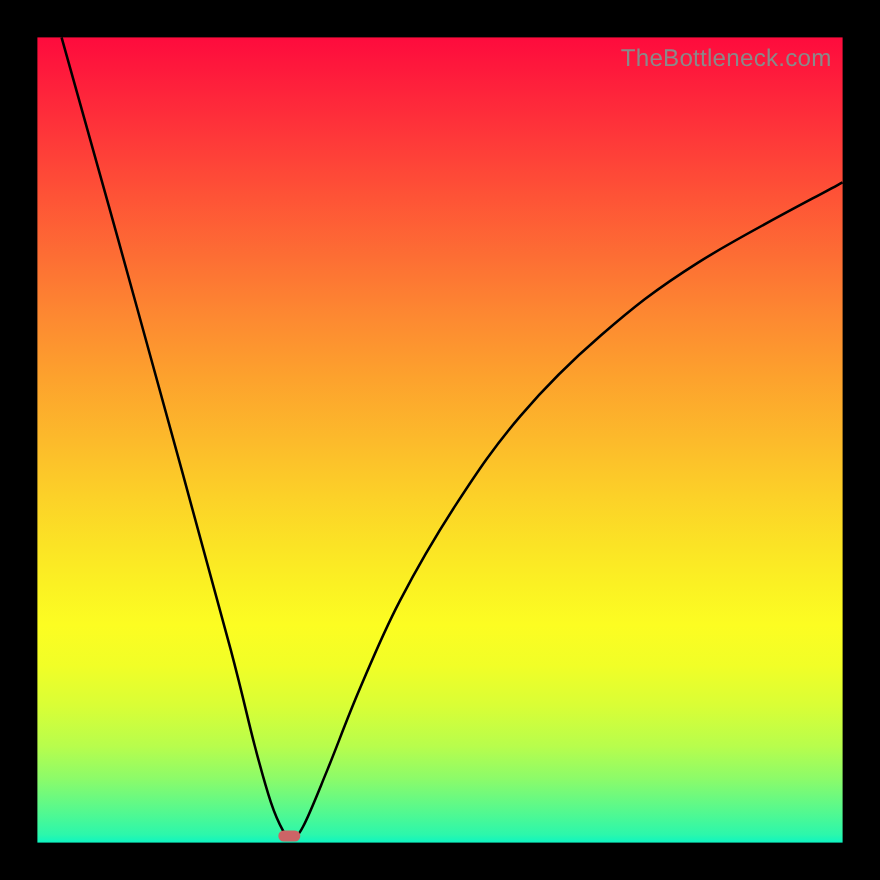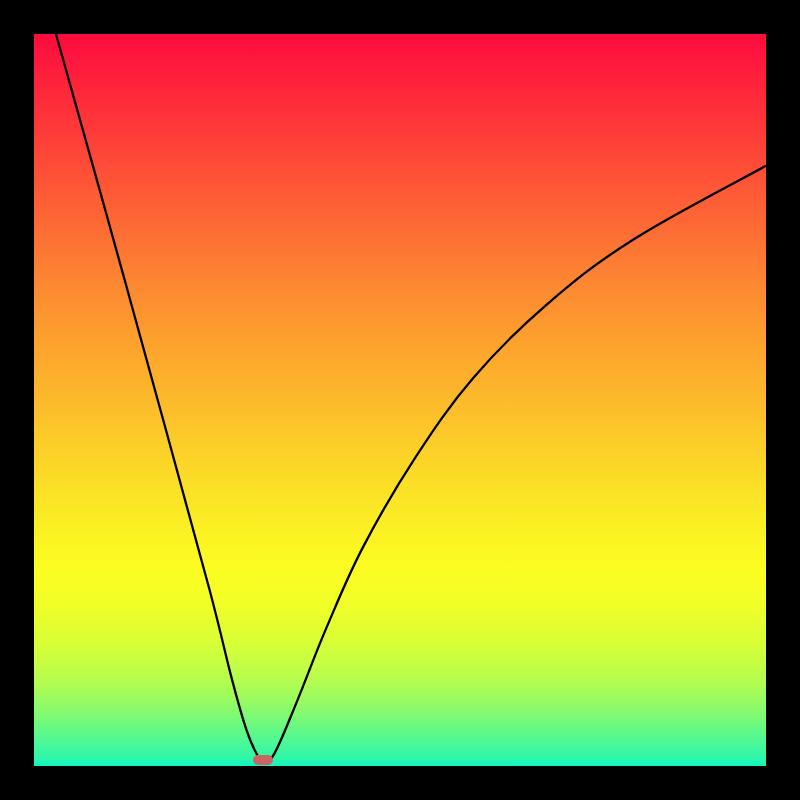--- a/index.html
+++ b/index.html
@@ -55,18 +55,19 @@
     position: absolute;
     background: #cc6466;
     border-radius: 8px;
   }
 </style>
 </head>
 <body>
 
 <div class="frame">
   <div class="plot-area">
+    <div class="watermark">TheBottleneck.com</div>
     <svg class="curve" viewBox="0 0 732 732" preserveAspectRatio="none">
       <path id="curve-path" fill="none" stroke-width="2.3" stroke="#000000" d="M 21.96 0.00 C 31.18 32.94, 53.44 111.85, 73.20 183.00 C 92.96 254.15, 113.31 328.08, 131.76 395.28 C 150.21 462.48, 163.82 511.52, 175.68 556.32 C 187.54 601.12, 191.05 619.13, 197.64 644.16 C 204.23 669.19, 207.67 681.57, 212.28 695.40 C 216.89 709.23, 219.97 715.09, 223.26 721.02 C 226.55 726.95, 227.29 729.00, 230.58 728.34 C 233.87 727.68, 235.63 728.56, 241.56 717.36 C 247.49 706.16, 254.30 688.52, 263.52 666.12 C 272.74 643.72, 280.94 620.59, 292.80 592.92 C 304.66 565.25, 313.59 542.70, 329.40 512.40 C 345.21 482.10, 360.88 454.86, 380.64 424.56 C 400.40 394.26, 415.48 371.71, 439.20 344.04 C 462.92 316.37, 483.41 295.87, 512.40 270.84 C 541.39 245.81, 560.71 229.99, 600.24 204.96 C 639.77 179.93, 708.28 144.94, 732.00 131.76"></path>
     </svg>
     <div id="marker" class="marker" style="left: 218.868px; top: 721.02px; width: 20.496px; height: 10.248px;"></div>
   </div>
 </div>
 
 </body></html>

